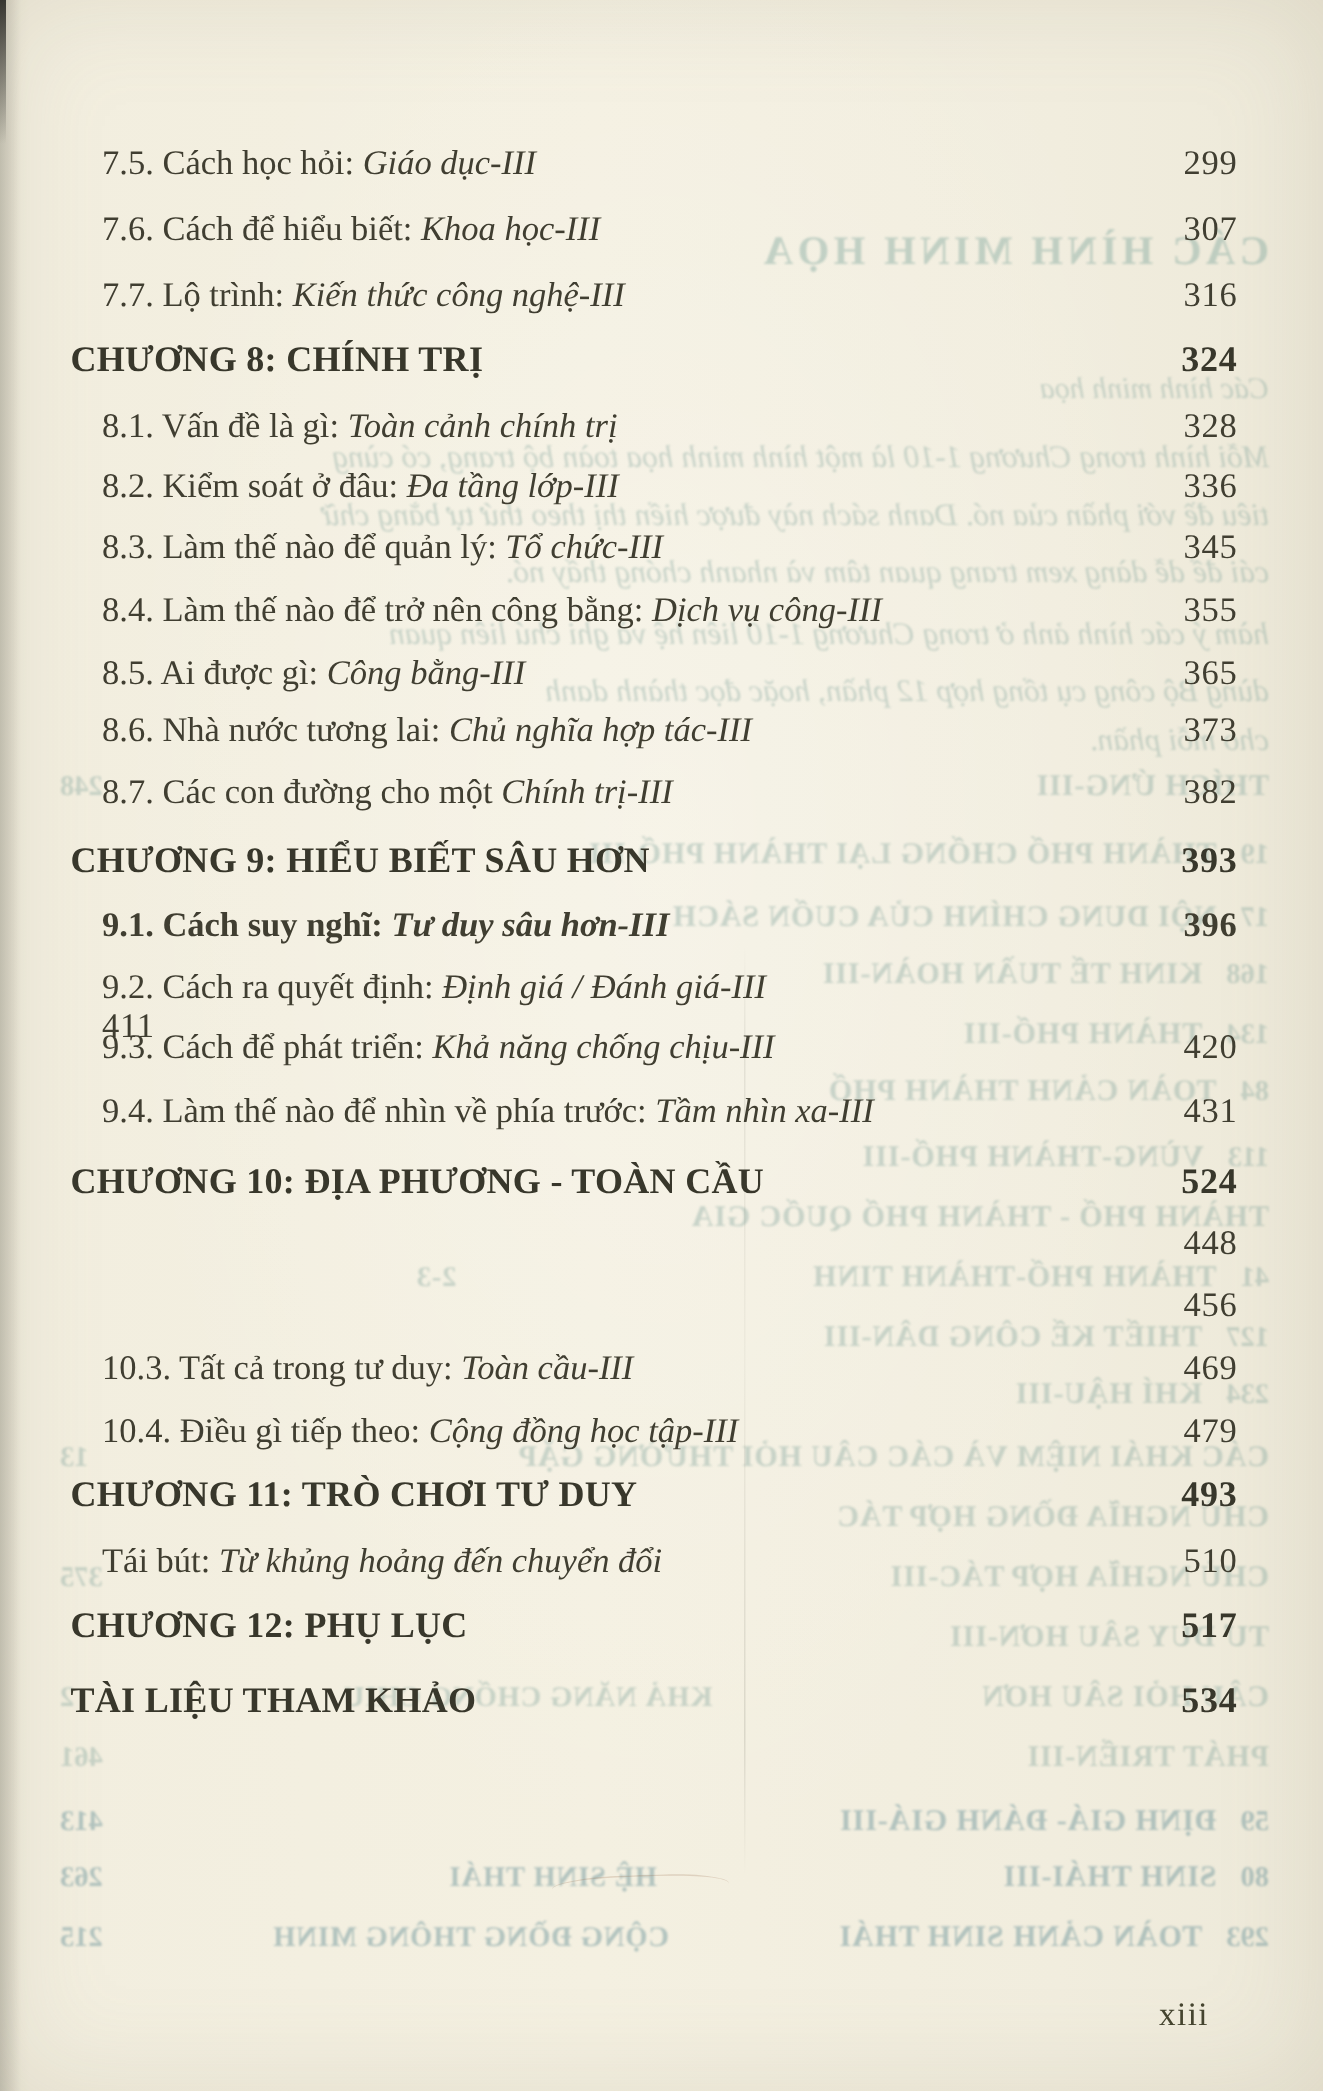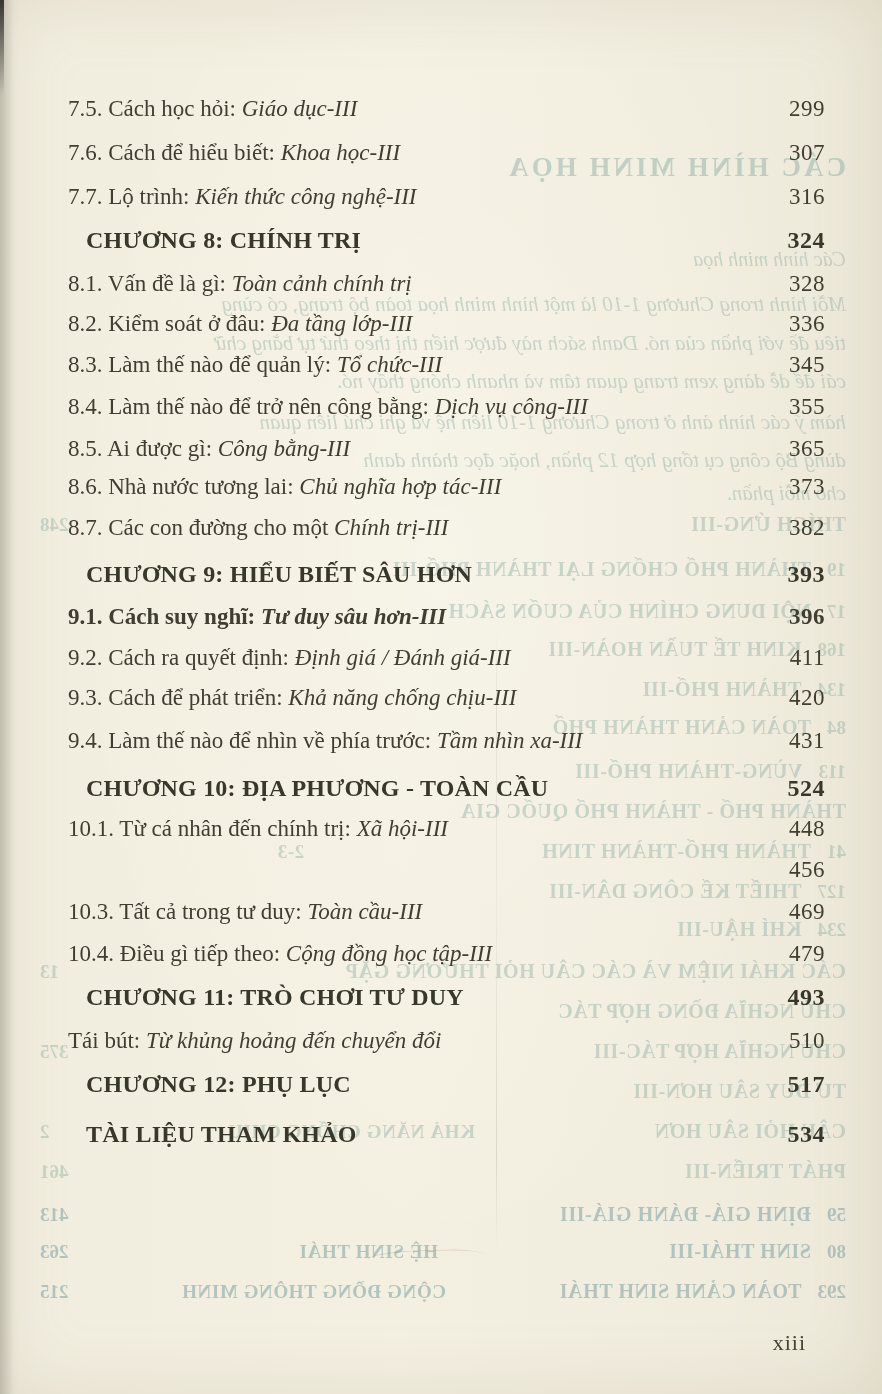--- a/index.html
+++ b/index.html
@@ -37,21 +37,21 @@
 
   
   .toc-layer{position:absolute;inset:0;}
   .toc-row{
     position:absolute;left:47px;right:57px;
     display:flex;align-items:baseline;
     color:#403e31;font-size:23px;
     white-space:nowrap;
   }
   .toc-row.item{padding-left:21px;}
-  .toc-row.chapter{font-weight:bold;font-size:24px;color:#38372b;letter-spacing:0.2px;margin-left:39px;}
+  .toc-row.chapter{font-weight:bold;font-size:24px;color:#38372b;letter-spacing:0.2px;}
   .toc-row .em{font-style:italic;}
   .toc-row .spacer{flex:1;min-width:20px;}
   .toc-row .pg{letter-spacing:0.5px;}
 
   .folio{
     position:absolute;top:1330px;right:76px;
     font-size:22px;color:#45442f;letter-spacing:1px;
   }
 
   
@@ -278,42 +278,41 @@
       <div class="toc-row chapter" style="top: 561px;">
         <span class="title">CHƯƠNG 9: HIỂU BIẾT SÂU HƠN</span>
         <span class="spacer"></span>
         <span class="pg">393</span>
       </div>
       <div class="toc-row item" style="top: 604px; font-weight: bold;">
         <span class="title">9.1. Cách suy nghĩ: <span class="em">Tư duy sâu hơn-III</span></span>
         <span class="spacer"></span>
         <span class="pg">396</span>
       </div>
-      <div class="toc-row item" style="top: 645px;">
+      <div class="toc-row item" style="top: 645px; flex-direction: column;">
         <span class="title">9.2. Cách ra quyết định: <span class="em">Định giá / Đánh giá-III</span></span>
         <span class="spacer"></span>
         <span class="pg">411</span>
       </div>
       <div class="toc-row item" style="top: 685px;">
         <span class="title">9.3. Cách để phát triển: <span class="em">Khả năng chống chịu-III</span></span>
         <span class="spacer"></span>
         <span class="pg">420</span>
       </div>
       <div class="toc-row item" style="top: 728px;">
         <span class="title">9.4. Làm thế nào để nhìn về phía trước: <span class="em">Tầm nhìn xa-III</span></span>
         <span class="spacer"></span>
         <span class="pg">431</span>
       </div>
       <div class="toc-row chapter" style="top: 775px;">
         <span class="title">CHƯƠNG 10: ĐỊA PHƯƠNG - TOÀN CẦU</span>
         <span class="spacer"></span>
         <span class="pg">524</span>
       </div>
       <div class="toc-row item" style="top: 816px;">
-        <span class="title">10.1. Từ cá nhân đến chính trị: <span class="em">Xã hội-III</span></span>
         <span class="spacer"></span>
         <span class="pg">448</span>
       </div>
       <div class="toc-row item" style="top: 857px;">
         <span class="spacer"></span>
         <span class="pg">456</span>
       </div>
       <div class="toc-row item" style="top: 899px;">
         <span class="title">10.3. Tất cả trong tư duy: <span class="em">Toàn cầu-III</span></span>
         <span class="spacer"></span>

